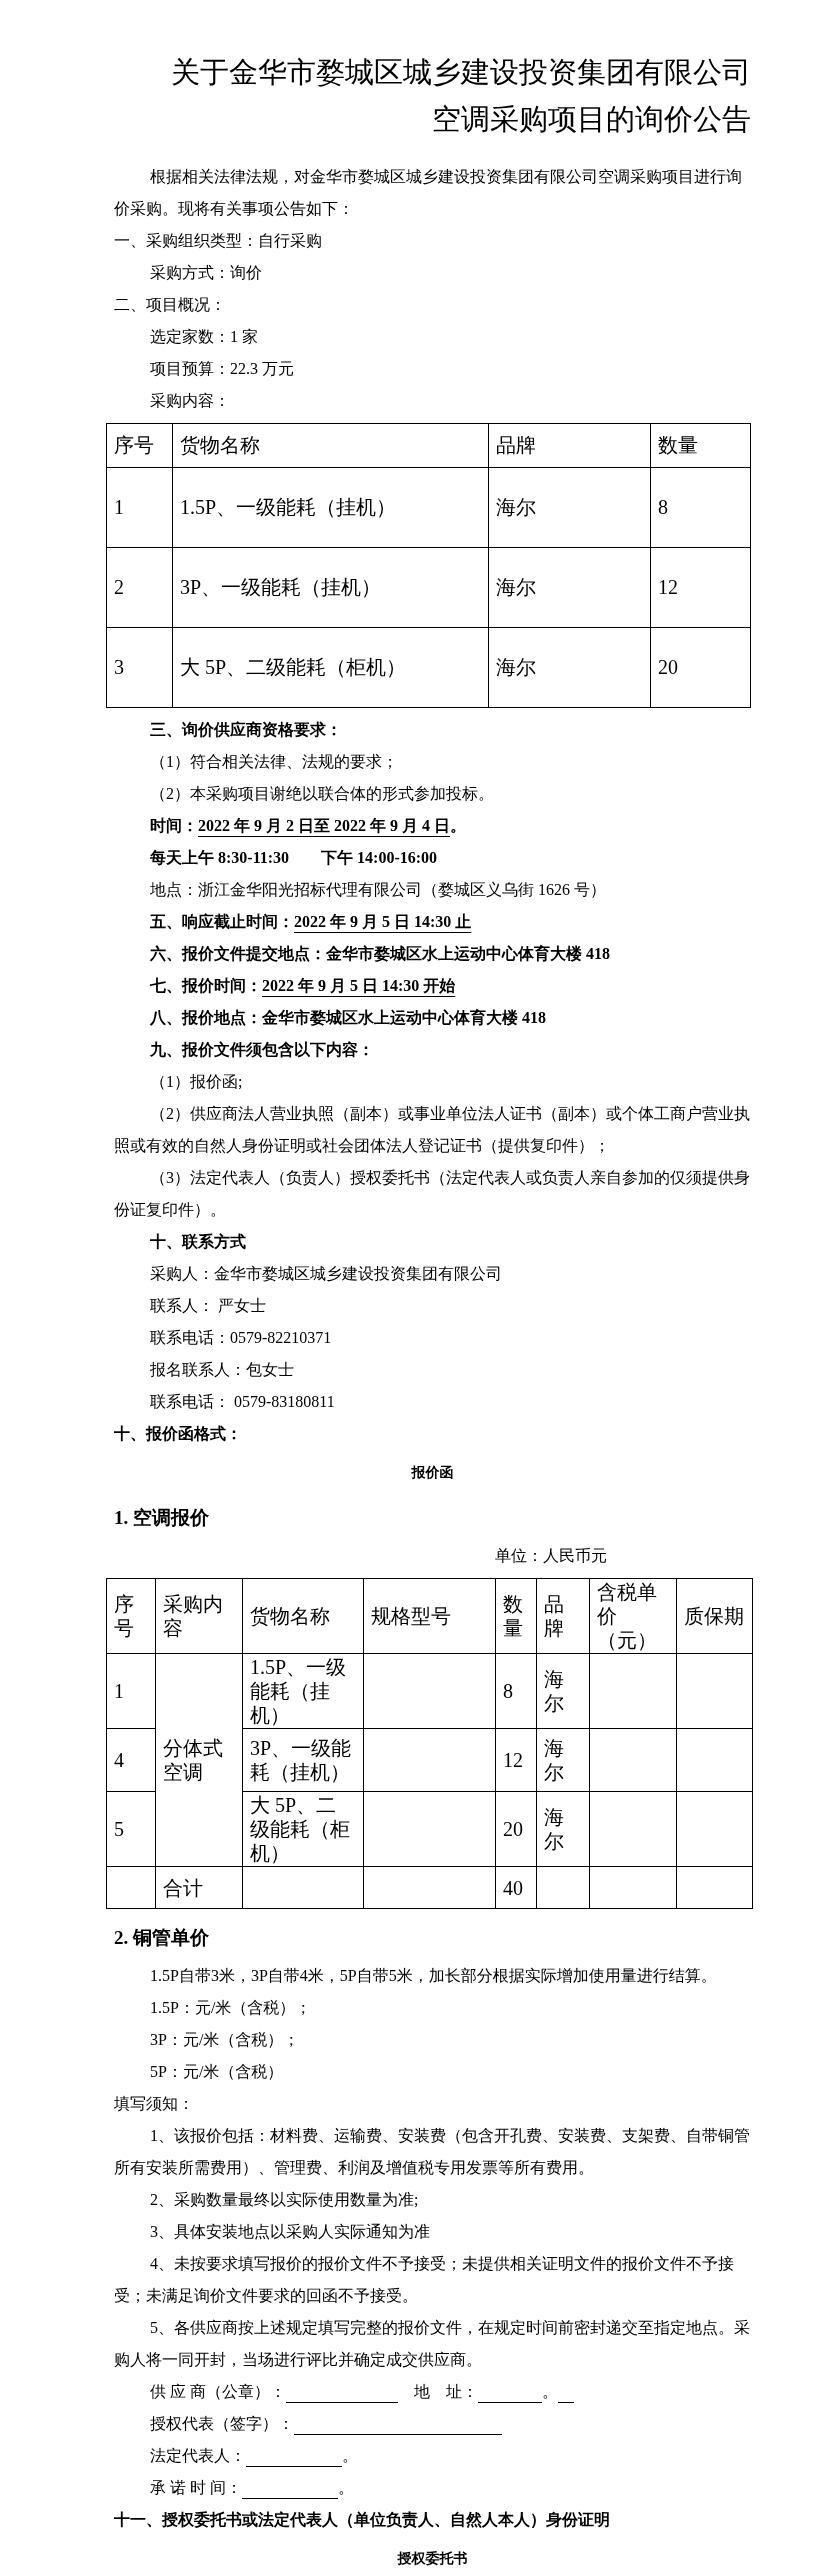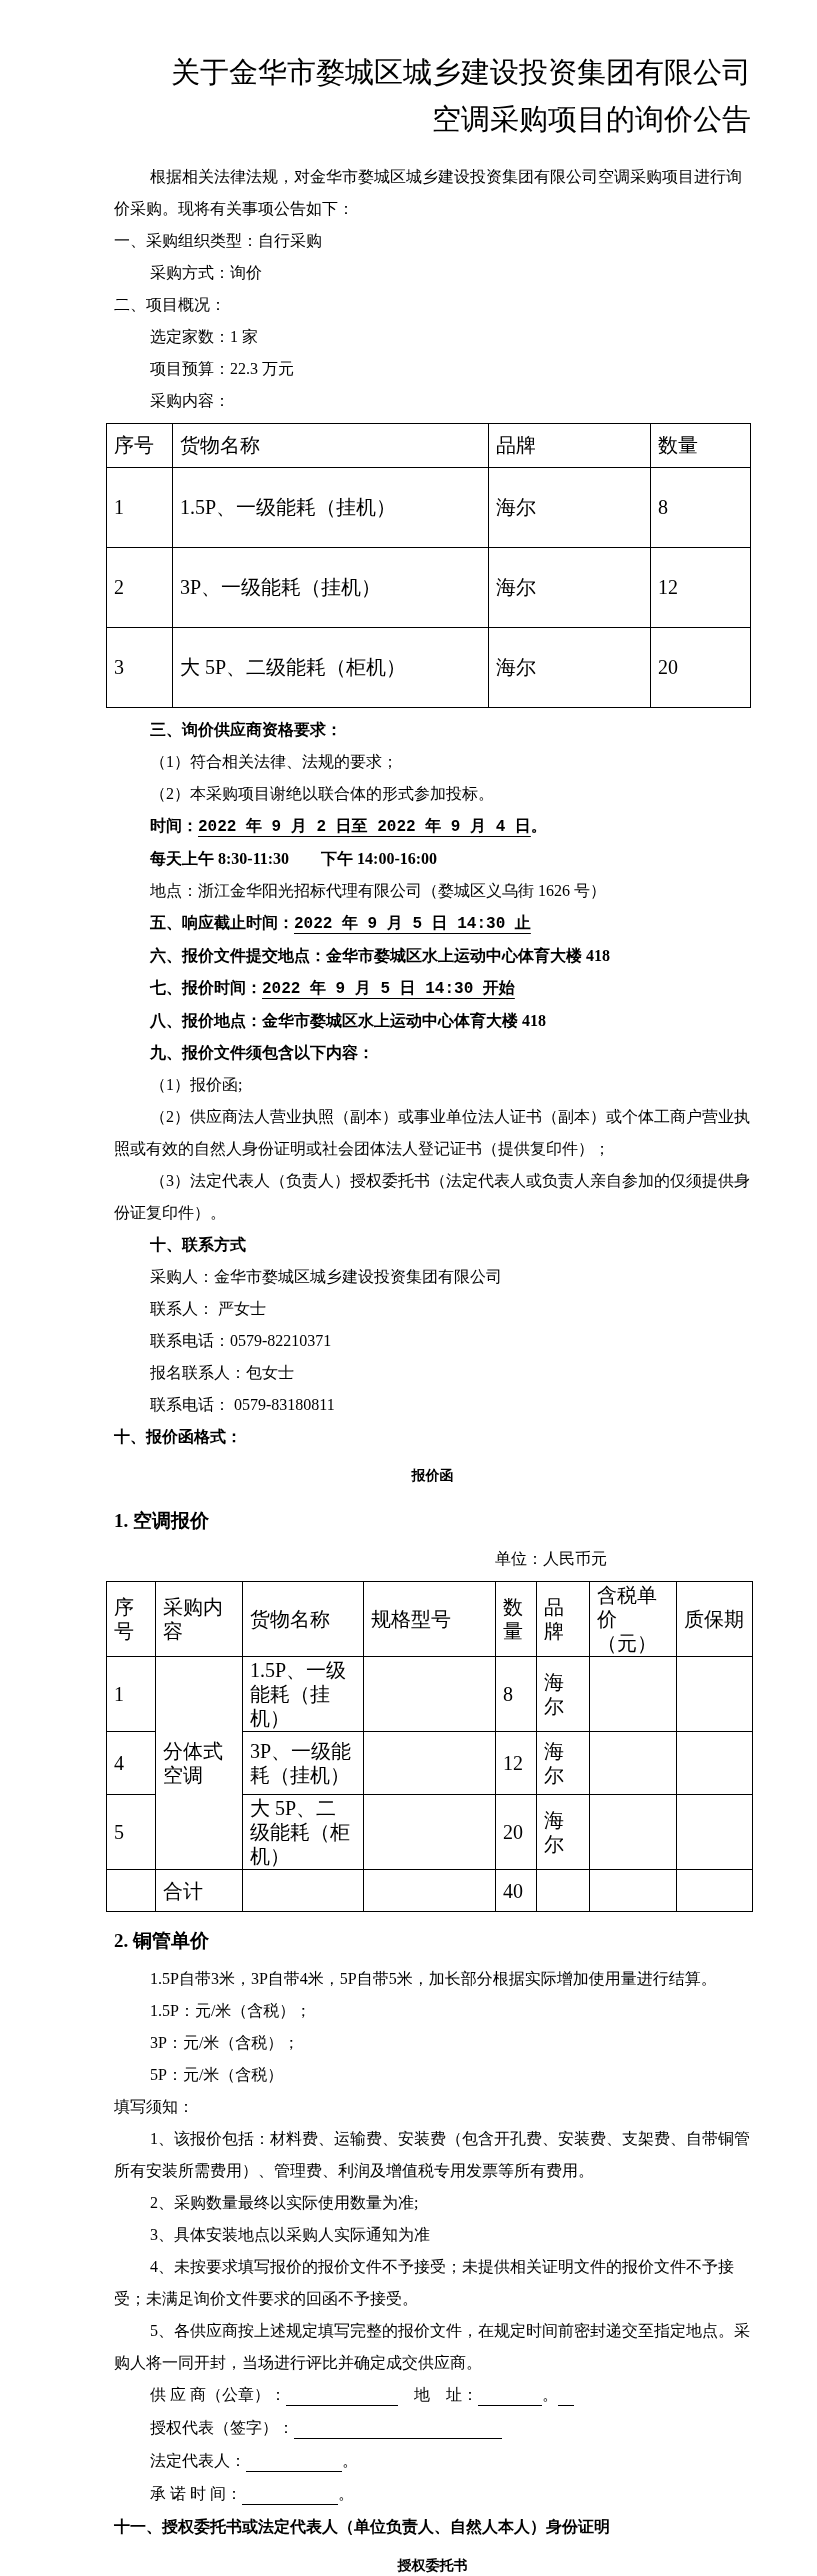--- a/index.html
+++ b/index.html
@@ -6,21 +6,21 @@
   .page{
     width:818px;height:3292px;overflow:hidden;background:#ffffff;color:#000000;
     font-family:"Liberation Serif","DejaVu Serif",serif;position:relative;
   }
   .content{padding:49px 67px 0 106px;}
   .doc-title{font-size:29px;font-weight:normal;text-align:right;line-height:47px;margin:0 0 17.5px 0;}
   .ln{font-size:16px;line-height:32px;white-space:pre-wrap;margin-left:8px;}
   .i1{padding-left:36px;}
   .ti{text-indent:36px;}
   .b{font-weight:bold;}
-  .u{text-decoration:underline;text-decoration-thickness:1px;text-underline-offset:5.2px;font-family:Liberation Mono, monospace;}
+  .u{text-decoration:underline;text-decoration-thickness:1px;text-underline-offset:5.2px;}
   .h2{font-size:14px;font-weight:bold;line-height:45px;}
   .h3{font-size:19px;font-weight:bold;line-height:45px;}
   .center{text-align:center;}
   .unit{padding-left:381px;}
   .doc-table{border-collapse:collapse;border:1.5px solid #000;table-layout:fixed;margin:6.2px 0;}
   .doc-table th,.doc-table td{
     border-left:0.5px solid #000;border-right:0.5px solid #000;
     border-top:1.5px solid #000;border-bottom:1.5px solid #000;
     text-align:left;vertical-align:middle;font-weight:normal;
     font-size:20px;line-height:24px;white-space:pre-line;padding:1px 7px;

